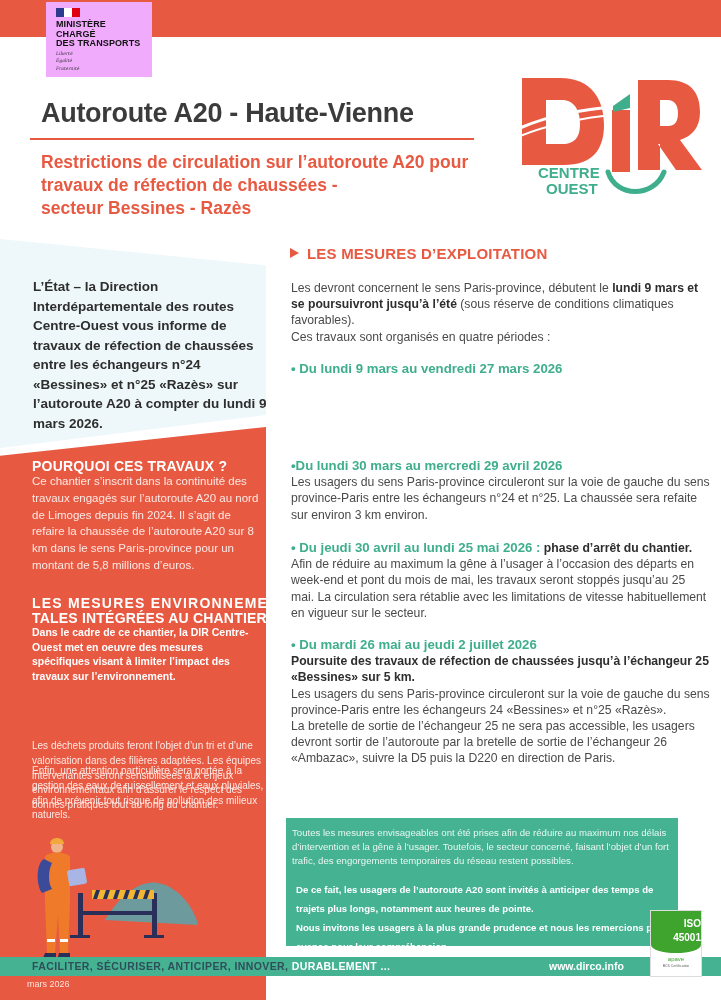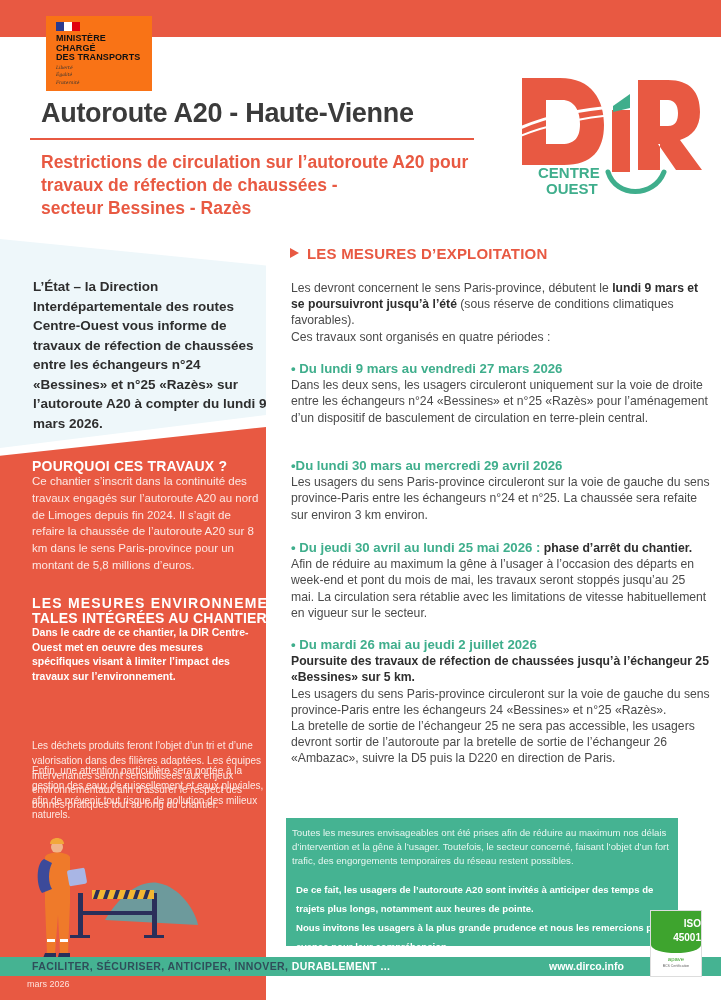--- a/index.html
+++ b/index.html
@@ -4,21 +4,21 @@
 <style>
   html, body { margin: 0; padding: 0; }
   body {
     width: 721px; height: 1000px; position: relative; overflow: hidden;
     background: #ffffff;
     font-family: "Liberation Sans", "DejaVu Sans", sans-serif;
     color: #3a3a3a;
   }
   .topbar { position: absolute; left: 0; top: 0; width: 721px; height: 37px; background: #e85942; }
   .gov-logo {
-    position: absolute; left: 46px; top: 16px; width: 106px; height: 75px; background: #f97316;
+    position: absolute; left: 46px; top: 2px; width: 106px; height: 75px; background: #f0abfc;
     padding: 6px 0 0 10px; box-sizing: border-box;
   }
   .flag { display: flex; width: 24px; height: 9px; margin-bottom: 3px; }
   .flag .b { flex: 1; background: #2b3b8f; }
   .flag .w { flex: 1; background: #fff; }
   .flag .r { flex: 1; background: #e1000f; }
   .gov-logo .name { font-weight: bold; font-size: 9px; line-height: 9.5px; color: #111; letter-spacing: 0.1px; }
   .gov-logo .motto { font-family: "DejaVu Serif", serif; font-style: italic; font-size: 4.5px; line-height: 5.5px; color: #333; margin-top: 2px; }
 
   .title { position: absolute; left: 41px; top: 98px; font-size: 27px; font-weight: bold; color: #3b3b3b; letter-spacing: -0.3px; }
@@ -142,21 +142,20 @@
 
 <div class="sec-h"><span class="tri"></span><span>LES MESURES D’EXPLOITATION</span></div>
 
 <div class="body" style="top:280px;">
   <span>Les devront concernent le sens Paris-province, débutent le </span><b>lundi 9 mars et se poursuivront jusqu’à l’été</b><span> (sous réserve de conditions climatiques favorables).</span><br>
   <span>Ces travaux sont organisés en quatre périodes :</span>
 </div>
 
 <div class="body" style="top:361px;">
   <div class="green-h">• Du lundi 9 mars au vendredi 27 mars 2026</div>
-  <div>Dans les deux sens, les usagers circuleront uniquement sur la voie de droite entre les échangeurs  n°24 «Bessines» et n°25 «Razès» pour l’aménagement d’un dispositif de basculement de circulation en terre-plein central.</div>
 </div>
 
 <div class="body" style="top:458px;">
   <div class="green-h">•Du lundi 30 mars au mercredi 29 avril 2026</div>
   <div>Les usagers du sens Paris-province circuleront sur la voie de gauche du sens province-Paris entre les échangeurs n°24 et n°25. La chaussée sera refaite sur environ 3 km environ.</div>
 </div>
 
 <div class="body" style="top:540px;">
   <span class="green-h">• Du jeudi 30 avril au lundi 25 mai 2026 :</span><span class="dark-b"> phase d’arrêt du chantier.</span><span> Afin de réduire au maximum la gêne à l’usager à l’occasion des départs en week-end et pont du mois de mai, les travaux seront stoppés jusqu’au 25 mai. La circulation sera rétablie avec les limitations de vitesse habituellement en vigueur sur le secteur.</span>
 </div>

